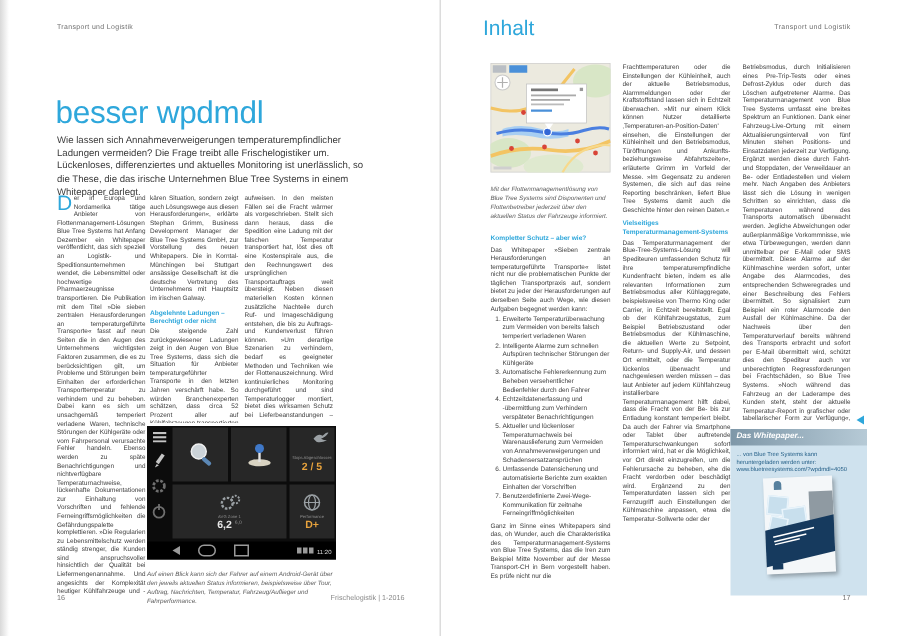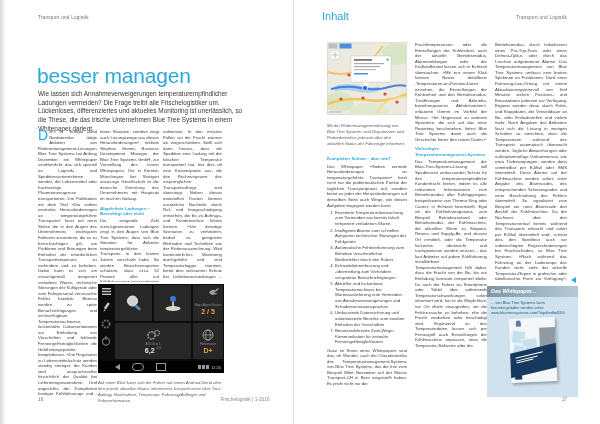--- a/index.html
+++ b/index.html
@@ -29,21 +29,21 @@
   .numlist{margin:1.5px 0 2.5px 0;padding-left:8px;text-align:left;}
   .numlist li{margin-bottom:1.2px;}
 
   .caption{position:absolute;font-size:4.2px;line-height:1.38;color:#5a5a5a;
     font-style:italic;text-align:left;}
 
   .pagenum{position:absolute;font-size:4.8px;color:#777;}
   .footer-center{position:absolute;left:190px;top:397px;width:110px;
     text-align:center;font-size:4.8px;color:#8a8a8a;}
 
-  .inhalt{position:absolute;left:322px;top:10px;font-size:11px;color:#2ea7db;font-weight:500;}
+  .inhalt{position:absolute;left:322px;top:10px;font-size:14px;color:#2ea7db;font-weight:500;}
 
   
   .app{position:absolute;left:98px;top:284px;width:126px;height:89px;background:#0c0c0c;}
   .app-rail{position:absolute;left:0;top:0;width:16px;height:77px;
     display:flex;flex-direction:column;align-items:center;gap:7px;padding-top:4px;}
   .tile{position:absolute;background:#272727;display:flex;flex-direction:column;
     align-items:center;justify-content:center;overflow:hidden;}
   .tile-label{font-size:2.8px;color:#8d8d8d;white-space:nowrap;max-width:96%;
     overflow:hidden;text-align:center;margin-top:1px;}
   .tile-value{font-size:7px;font-weight:bold;color:#e8a33d;line-height:1;margin-top:1px;}
@@ -96,21 +96,21 @@
 
 <div class="spread">
   <div class="edge-left"></div>
   <div class="divider"></div>
 
   <div>
     <div class="runhead" style="left:38px;top:15px;">Transport und Logistik</div>
 
     <h1 class="headline">
       <br>
-      <span>besser managen</span>
+      <span>besser wpdmdl</span>
     </h1>
 
     <p class="lead">Wie lassen sich Annahmeverweigerungen temperaturempfindlicher Ladungen vermeiden? Die Frage treibt alle Frischelogistiker um. Lückenloses, differenziertes und aktuelles Monitoring ist unerlässlich, so die These, die das irische Unternehmen Blue Tree Systems in einem Whitepaper darlegt.</p>
 
     <div class="body-col" style="left:38px;top:129px;width:59px;height:269px;">
       <span class="dropcap">D</span><span>er in Europa und Nordamerika tätige Anbieter von Flottenmanagement-Lösungen Blue Tree Systems hat Anfang Dezember ein Whitepaper veröffentlicht, das sich speziell an Logistik- und Speditionsunternehmen wendet, die Lebensmittel oder hochwertige Pharmaerzeugnisse transportieren. Die Publikation mit dem Titel »Die sieben zentralen Herausforderungen an temperaturgeführte Transporte« fasst auf neun Seiten die in den Augen des Unternehmens wichtigsten Faktoren zusammen, die es zu berücksichtigen gilt, um Probleme und Störungen beim Einhalten der erforderlichen Transporttemperatur zu verhindern und zu beheben. Dabei kann es sich um unsachgemäß temperiert verladene Waren, technische Störungen der Kühlgeräte oder vom Fahrpersonal verursachte Fehler handeln. Ebenso werden zu späte Benachrichtigungen und nichtverfügbare Temperaturnachweise, lückenhafte Dokumentationen zur Einhaltung von Vorschriften und fehlende Ferneingriffsmöglichkeiten die Gefährdungspalette komplettieren. »Die Regularien zu Lebensmittelschutz werden ständig strenger, die Kunden sind anspruchsvoller hinsichtlich der Qualität bei Liefermengenannahme. Und angesichts der Komplexität heutiger Kühlfahrzeuge und -einheiten benötigt man zur Spezifikation heute beinahe ein Diplom in Thermodynamik. Kurz: In der täglichen Praxis wird der Transport von Kühlwaren immer mehr zu einer Wissenschaft. Unser Whitepaper unterstützt Transportunternehmen nicht nur bei der realistischen Einschätzung dieser pre-</span>
     </div>
 
     <div class="body-col" style="left:100px;top:129px;width:59px;height:153px;">
       <p>kären Situation, sondern zeigt auch Lösungswege aus diesen Herausforderungen«, erklärte Stephan Grimm, Business Development Manager der Blue Tree Systems GmbH, zur Vorstellung des neuen Whitepapers. Die in Korntal-Münchingen bei Stuttgart ansässige Gesellschaft ist die deutsche Vertretung des Unternehmens mit Hauptsitz im irischen Galway.</p>

